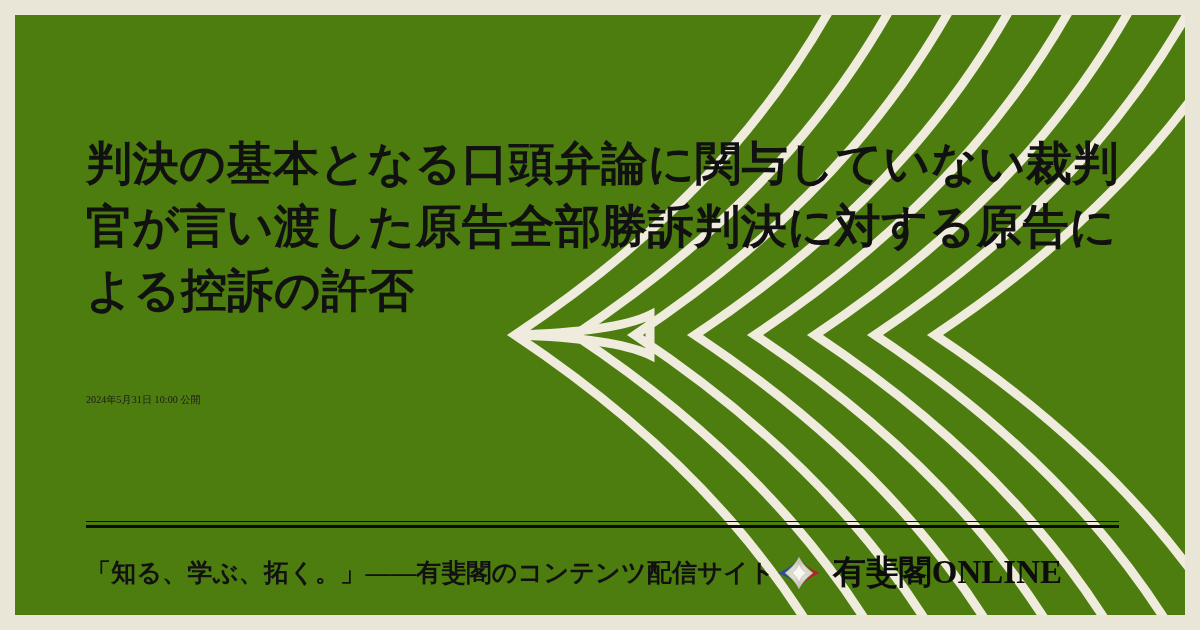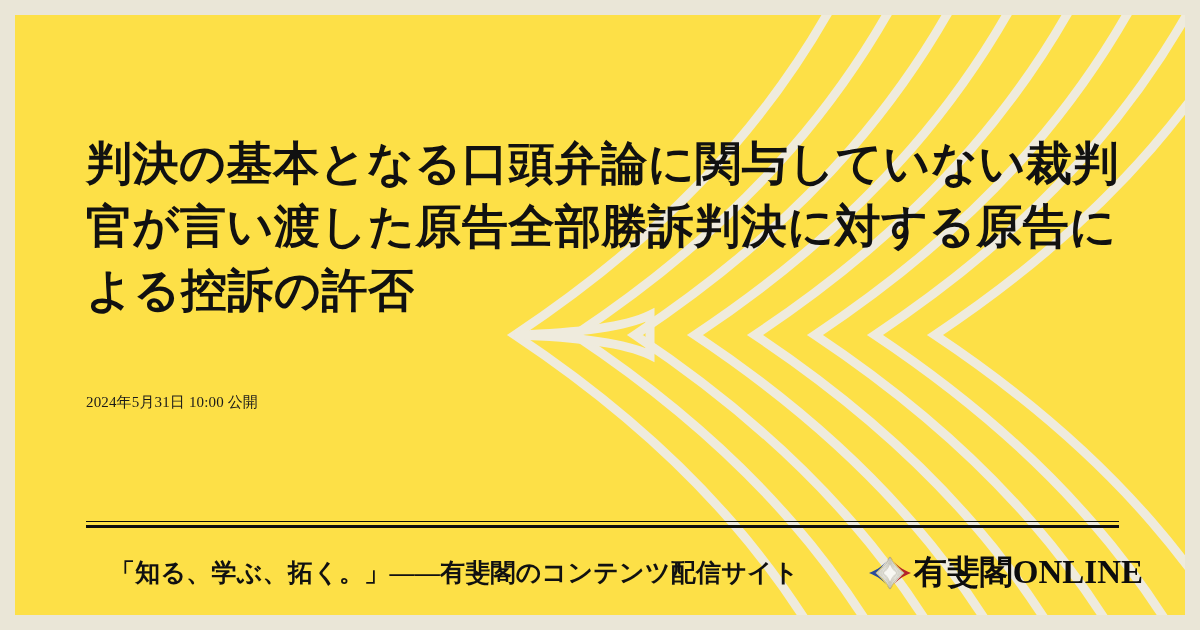--- a/index.html
+++ b/index.html
@@ -11,21 +11,21 @@
   }
   .card {
     position:relative;
     width:1200px; height:630px;
     background:#eae6d7;
   }
   .inner {
     position:absolute;
     left:15px; top:15px;
     width:1170px; height:600px;
-    background:#fde047;
+    background:#4d7c0f;
     overflow:hidden;
   }
   .watermark {
     position:absolute;
     right:-120px; top:-80px;
     width:820px; height:800px;
     opacity:1;
     pointer-events:none;
   }
   .content {
@@ -60,21 +60,21 @@
   .author {
     font-family:"Liberation Serif", "DejaVu Serif", serif;
     font-weight:700;
     font-size:23px;
     letter-spacing:0.02em;
     color:#1a1a1a;
   }
   .pubdate {
     font-family:"Liberation Serif", "DejaVu Serif", serif;
     font-weight:400;
-    font-size:15px;
+    font-size:10px;
     letter-spacing:0.01em;
     color:#1a1a1a;
     white-space:nowrap;
   }
 
   
   .divider {
     position:absolute;
     left:71px; top:506px;
     width:1033px;
@@ -89,35 +89,33 @@
     width:100%; height:3px; background:#0d0d0d;
   }
 
   
   .footer {
     position:absolute;
     left:71px; top:535px;
     width:1033px;
     display:flex;
     align-items:center;
-    justify-content:space-between;
-    margin-left:24px;
   }
   .tagline {
     font-family:"Liberation Serif", "DejaVu Serif", serif;
     font-weight:700;
     font-size:25px;
     letter-spacing:0.01em;
     color:#111111;
     white-space:nowrap;
   }
   .brand {
     display:flex;
     align-items:center;
-    gap:0;
+    gap:10px;
   }
   .brand-mark { width:48px; height:36px; flex:0 0 auto; }
   .brand-text {
     font-family:"Liberation Serif", "DejaVu Serif", serif;
     font-weight:700;
     font-size:33px;
     letter-spacing:0.00em;
     color:#0d0d0d;
     white-space:nowrap;
   }

